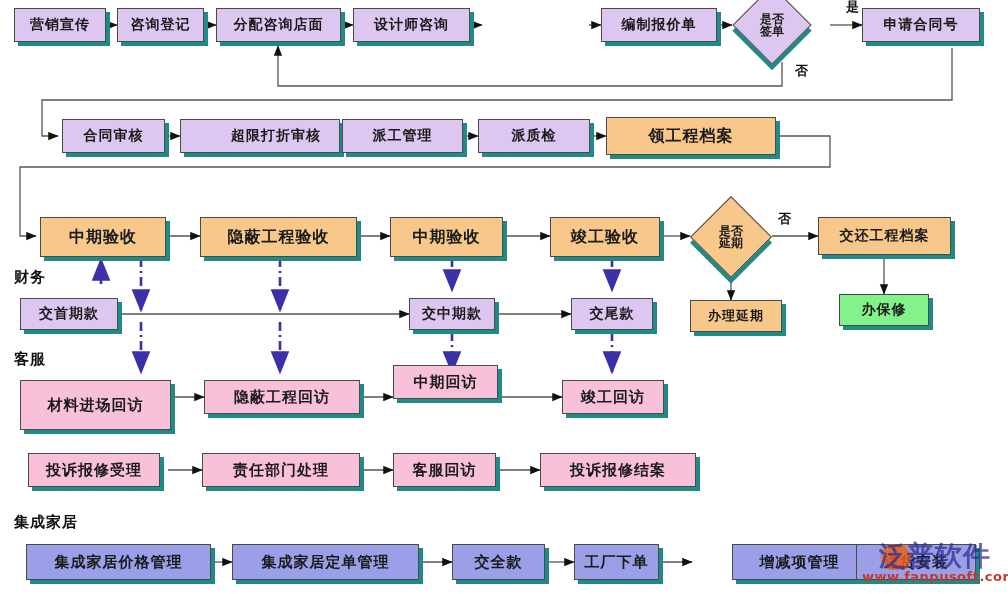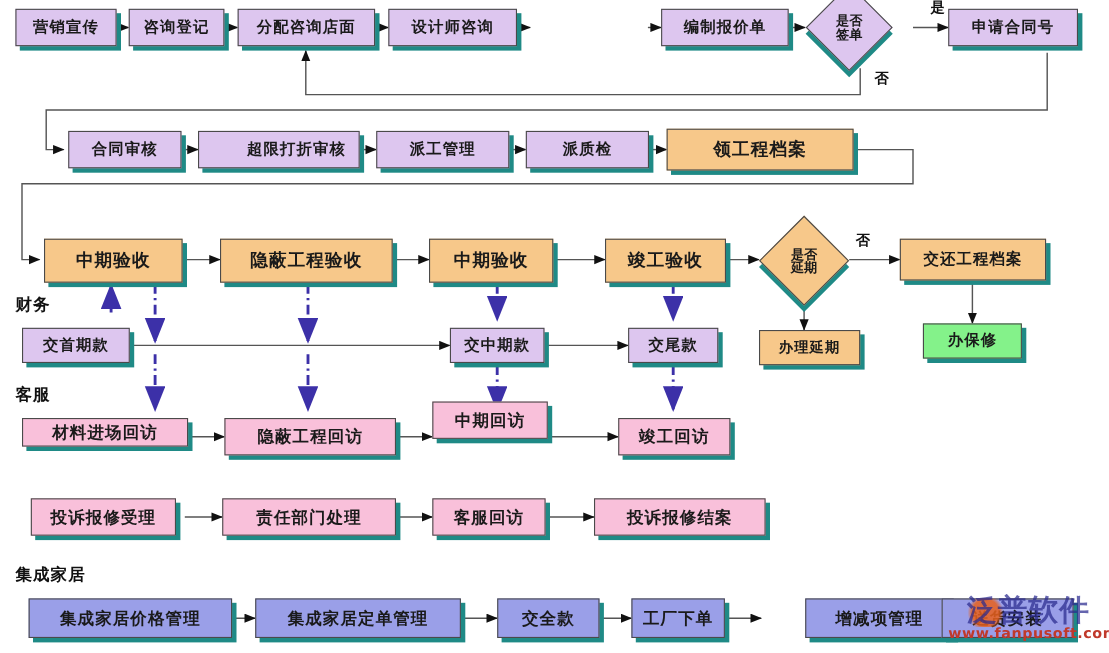--- a/index.html
+++ b/index.html
@@ -188,21 +188,21 @@
     </div>
   </div>
 
   <div class="node n-purple" style="left:862px;top:8px;width:118px;height:34px;">申请合同号</div>
 
   <div class="edgelabel" style="left:846px;top:-2px;">是</div>
   <div class="edgelabel" style="left:795px;top:62px;">否</div>
 
   <div class="node n-purple" style="left:62px;top:119px;width:103px;height:34px;">合同审核</div>
 
-  <div class="node n-purple" style="left:180px;top:119px;width:147px;height:34px;padding-left:32px;">超限打折审核</div>
+  <div class="node n-purple" style="left:180px;top:119px;width:160px;height:34px;padding-left:32px;">超限打折审核</div>
 
   <div class="node n-purple" style="left:342px;top:119px;width:121px;height:34px;">派工管理</div>
 
   <div class="node n-purple" style="left:478px;top:119px;width:112px;height:34px;">派质检</div>
 
   <div class="node n-orange" style="left:606px;top:117px;width:170px;height:38px;font-size:16px;">领工程档案</div>
 
   <div class="node n-orange" style="left:40px;top:217px;width:126px;height:40px;font-size:16px;">中期验收</div>
 
   <div class="node n-orange" style="left:200px;top:217px;width:157px;height:40px;font-size:16px;">隐蔽工程验收</div>
@@ -230,21 +230,21 @@
   <div class="swim" style="left:14px;top:268px;">财务</div>
 
   <div class="node n-purple" style="left:20px;top:298px;width:98px;height:32px;">交首期款</div>
 
   <div class="node n-purple" style="left:409px;top:298px;width:86px;height:32px;">交中期款</div>
 
   <div class="node n-purple" style="left:571px;top:298px;width:82px;height:32px;">交尾款</div>
 
   <div class="swim" style="left:14px;top:350px;">客服</div>
 
-  <div class="node n-pink" style="left:20px;top:380px;width:151px;height:26px;font-size:15px;">材料进场回访</div>
+  <div class="node n-pink" style="left:20px;top:380px;width:151px;height:50px;font-size:15px;">材料进场回访</div>
 
   <div class="node n-pink" style="left:204px;top:380px;width:156px;height:34px;font-size:15px;">隐蔽工程回访</div>
 
   <div class="node n-pink" style="left:393px;top:365px;width:105px;height:34px;font-size:15px;">中期回访</div>
 
   <div class="node n-pink" style="left:562px;top:380px;width:102px;height:34px;font-size:15px;">竣工回访</div>
 
   <div class="node n-pink" style="left:28px;top:453px;width:132px;height:34px;font-size:15px;">投诉报修受理</div>
 
   <div class="node n-pink" style="left:202px;top:453px;width:158px;height:34px;font-size:15px;">责任部门处理</div>

